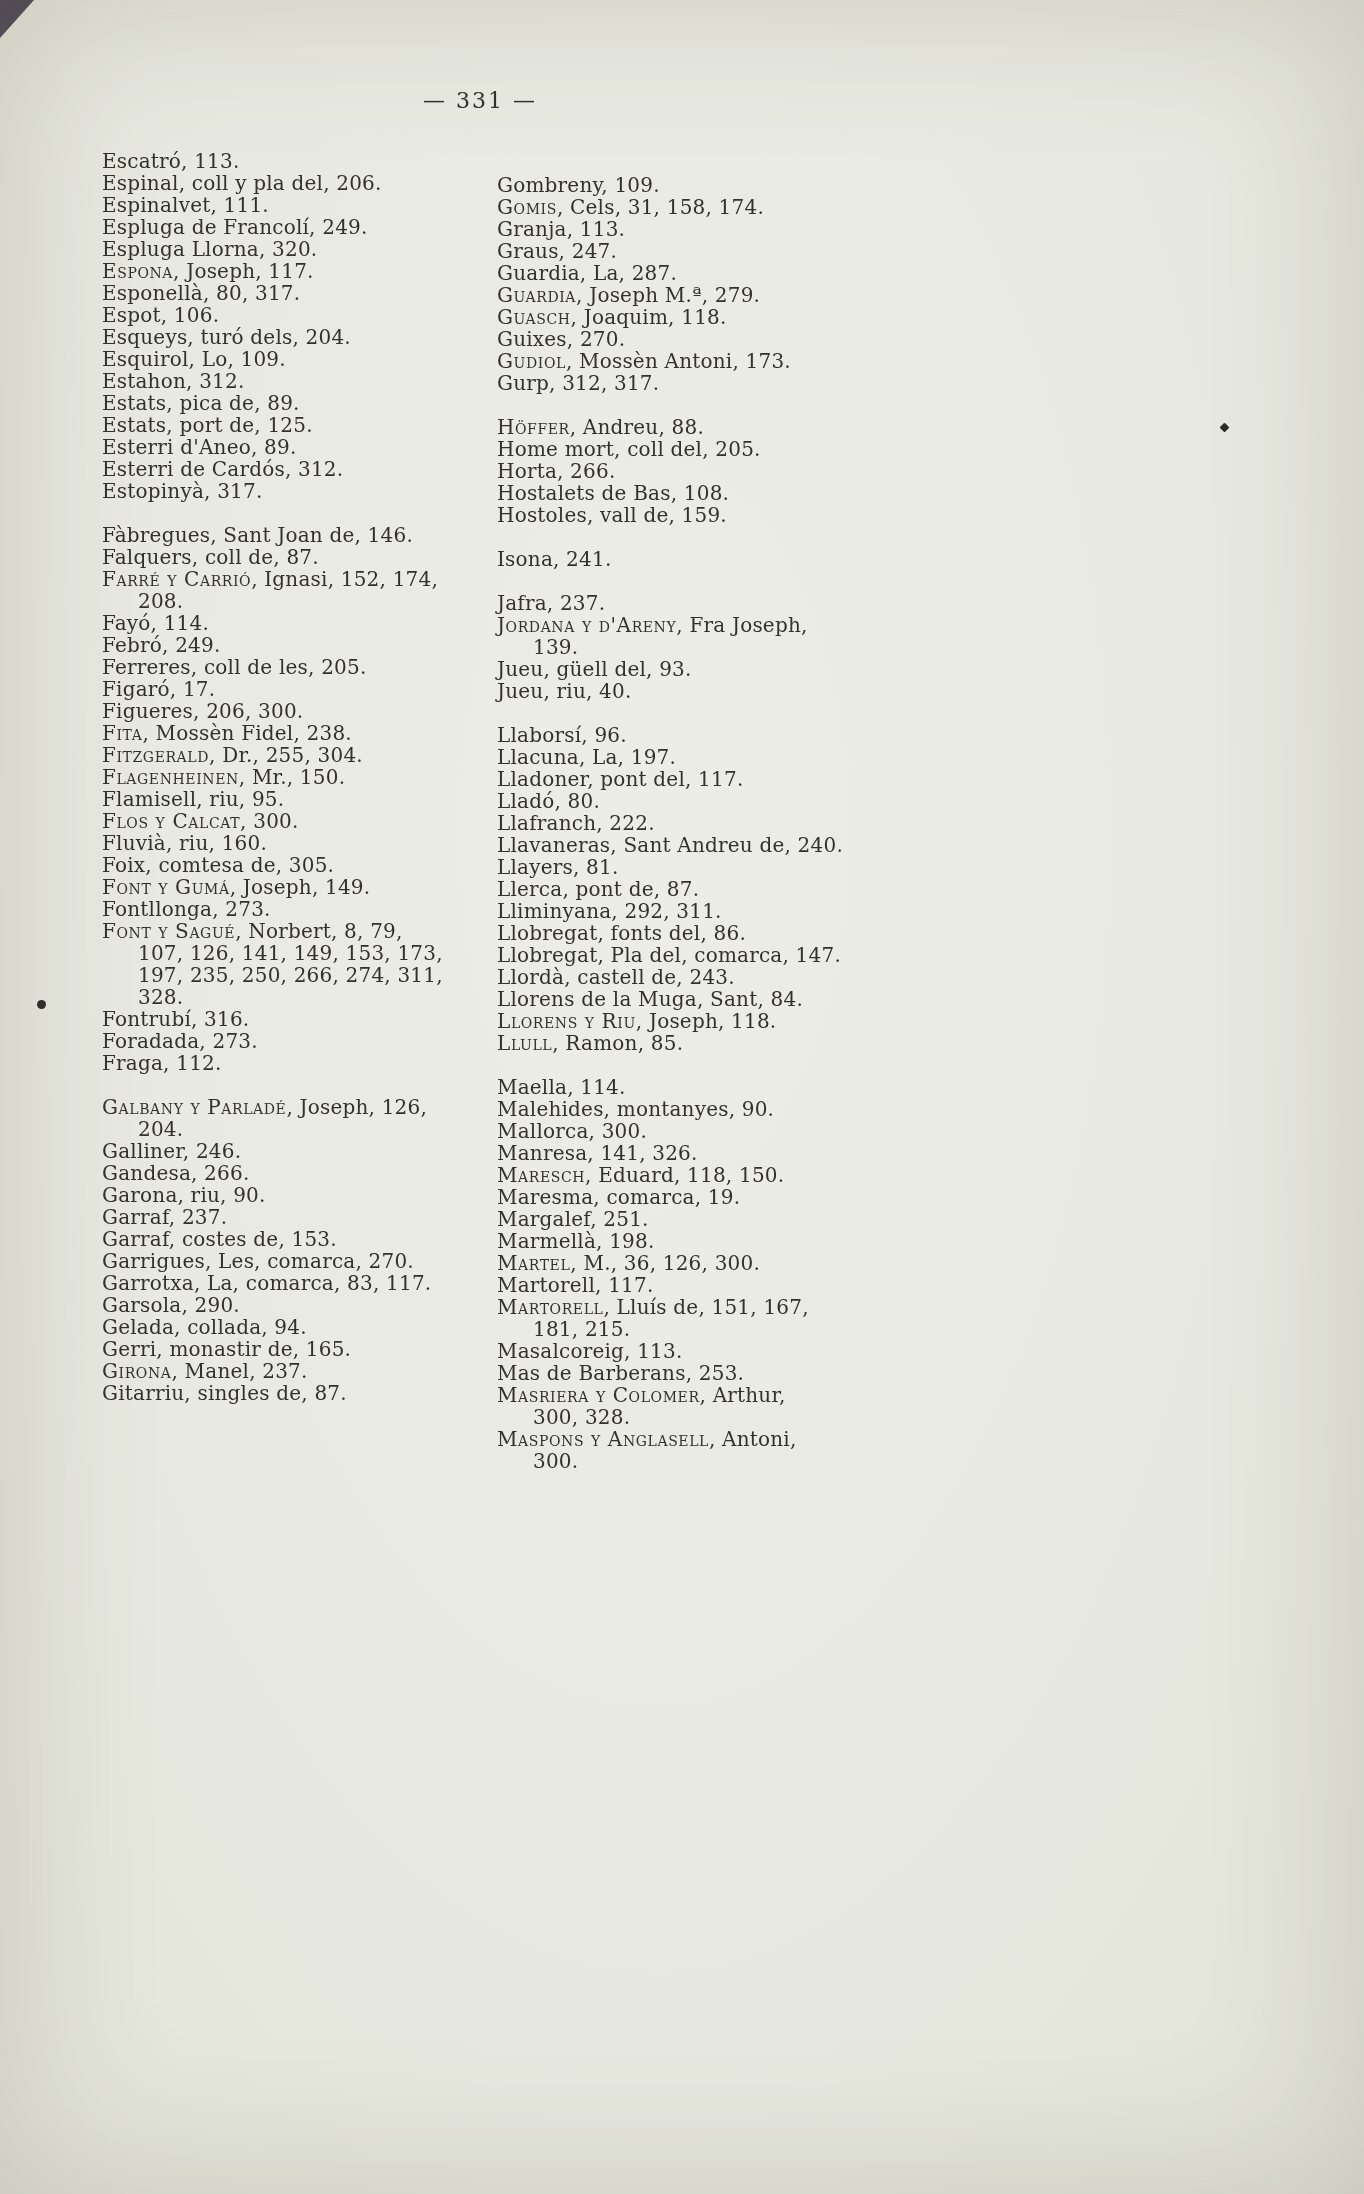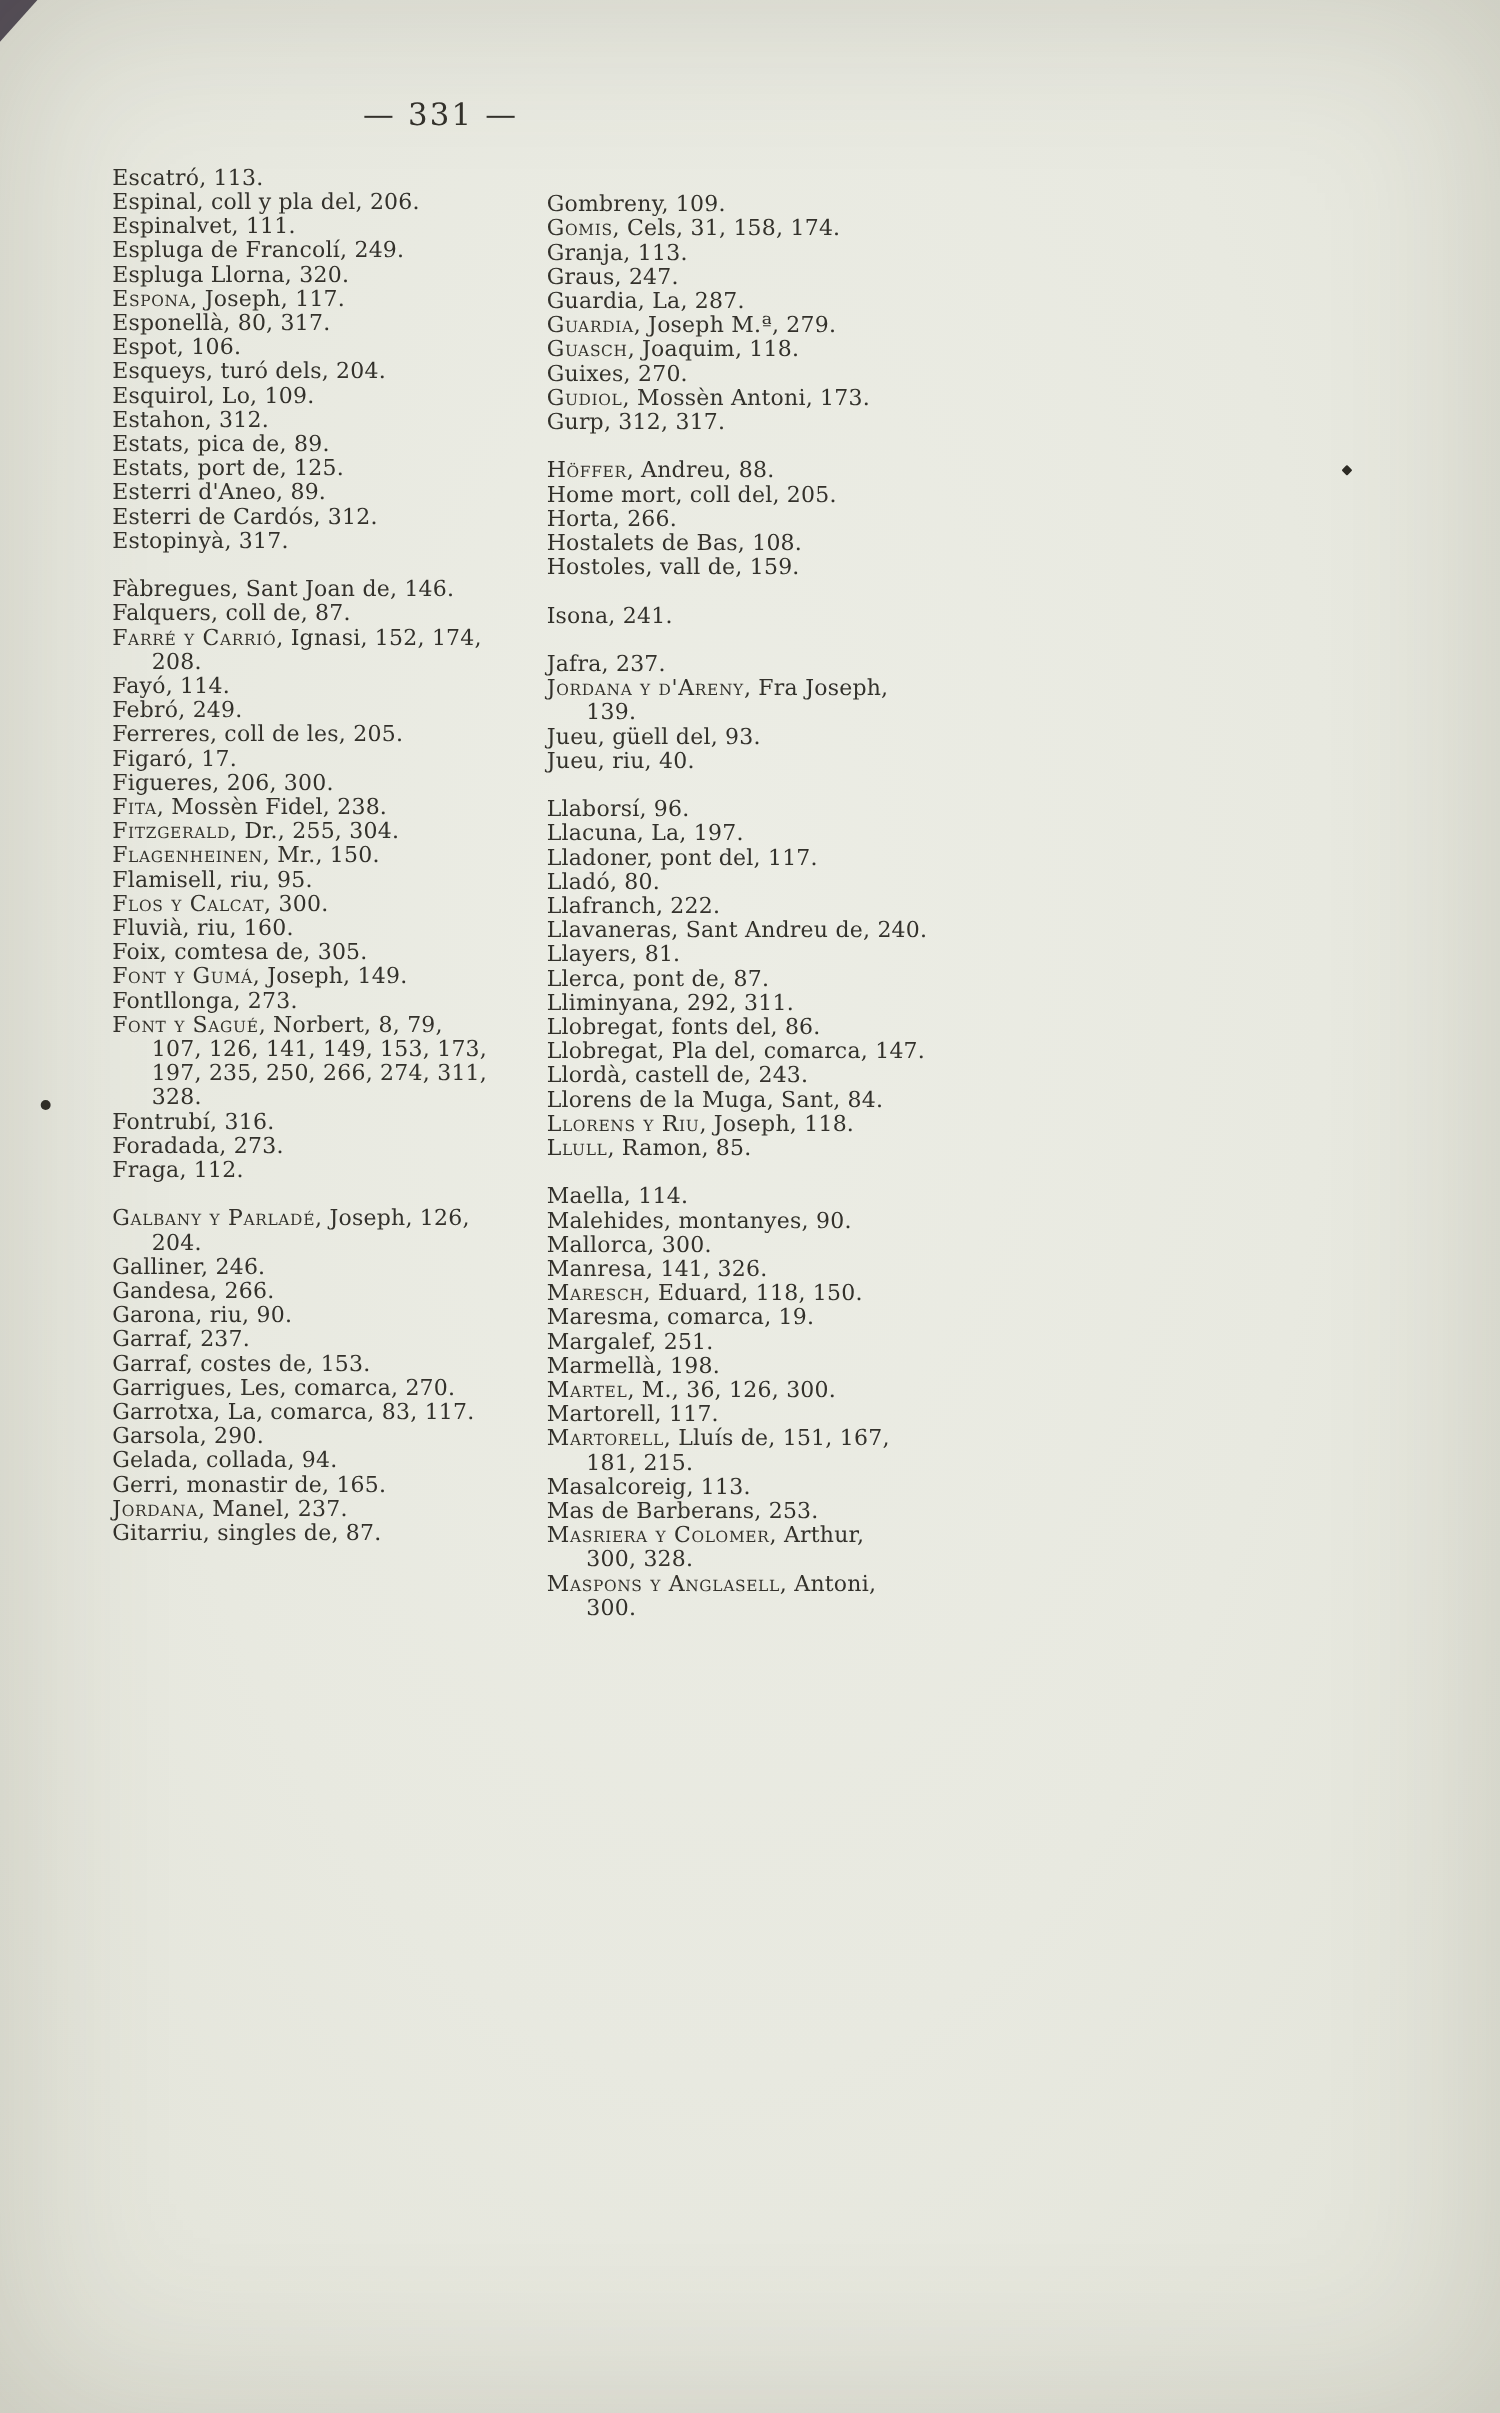--- a/index.html
+++ b/index.html
@@ -23,21 +23,22 @@
   .corner-shadow {
     position: absolute; top: 0; left: 0;
     width: 0; height: 0;
     border-top: 38px solid #413a49;
     border-right: 34px solid transparent;
     opacity: 0.9;
   }
   .page-number {
     position: absolute;
     top: 88px; left: 330px; width: 300px;
-    font-size: 28px;
+    text-align: center;
+    font-size: 22px;
     letter-spacing: 2px;
   }
   .column {
     position: absolute;
     top: 150px;
     font-size: 20px;
     line-height: 22px;
   }
   .col-left  { left: 102px; width: 402px; }
   .col-right { left: 497px; width: 465px; margin-top: 24px; }
@@ -120,21 +121,21 @@
       <div class="entry">Galliner, 246.</div>
       <div class="entry">Gandesa, 266.</div>
       <div class="entry">Garona, riu, 90.</div>
       <div class="entry">Garraf, 237.</div>
       <div class="entry">Garraf, costes de, 153.</div>
       <div class="entry">Garrigues, Les, comarca, 270.</div>
       <div class="entry">Garrotxa, La, comarca, 83, 117.</div>
       <div class="entry">Garsola, 290.</div>
       <div class="entry">Gelada, collada, 94.</div>
       <div class="entry">Gerri, monastir de, 165.</div>
-      <div class="entry"><span class="sc">Jordana</span>, Manel, 237.</div>
+      <div class="entry"><span class="sc">Girona</span>, Manel, 237.</div>
       <div class="entry">Gitarriu, singles de, 87.</div>
     </div>
   </div>
 <div class="column col-right">
     <div class="group">
       <div class="entry">Gombreny, 109.</div>
       <div class="entry"><span class="sc">Gomis</span>, Cels, 31, 158, 174.</div>
       <div class="entry">Granja, 113.</div>
       <div class="entry">Graus, 247.</div>
       <div class="entry">Guardia, La, 287.</div>

